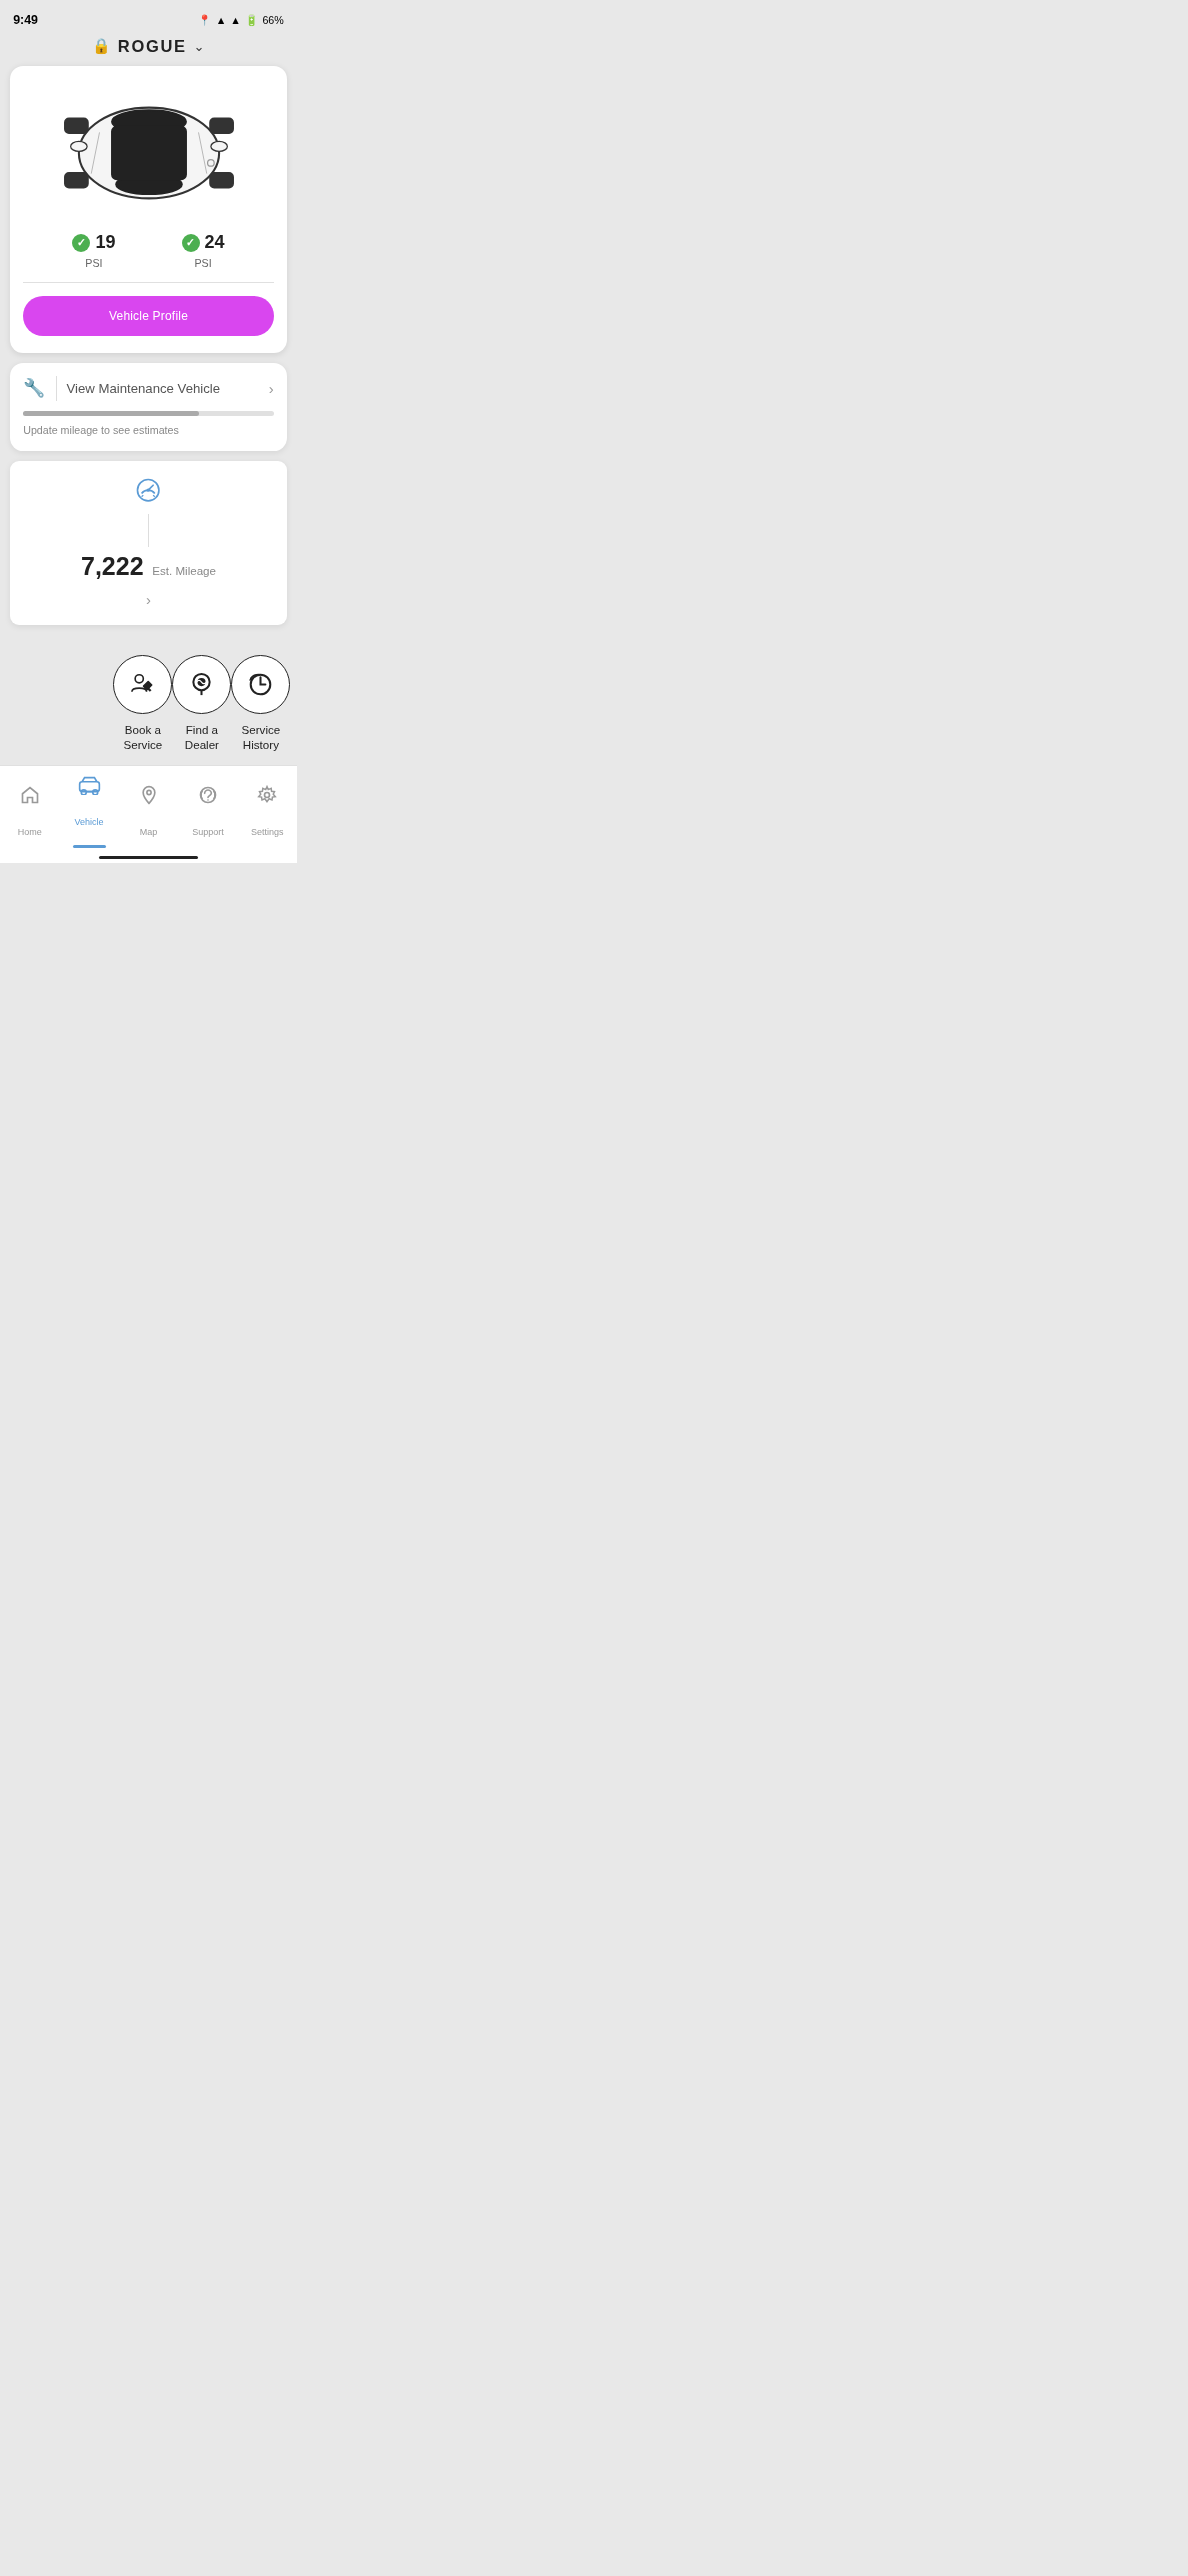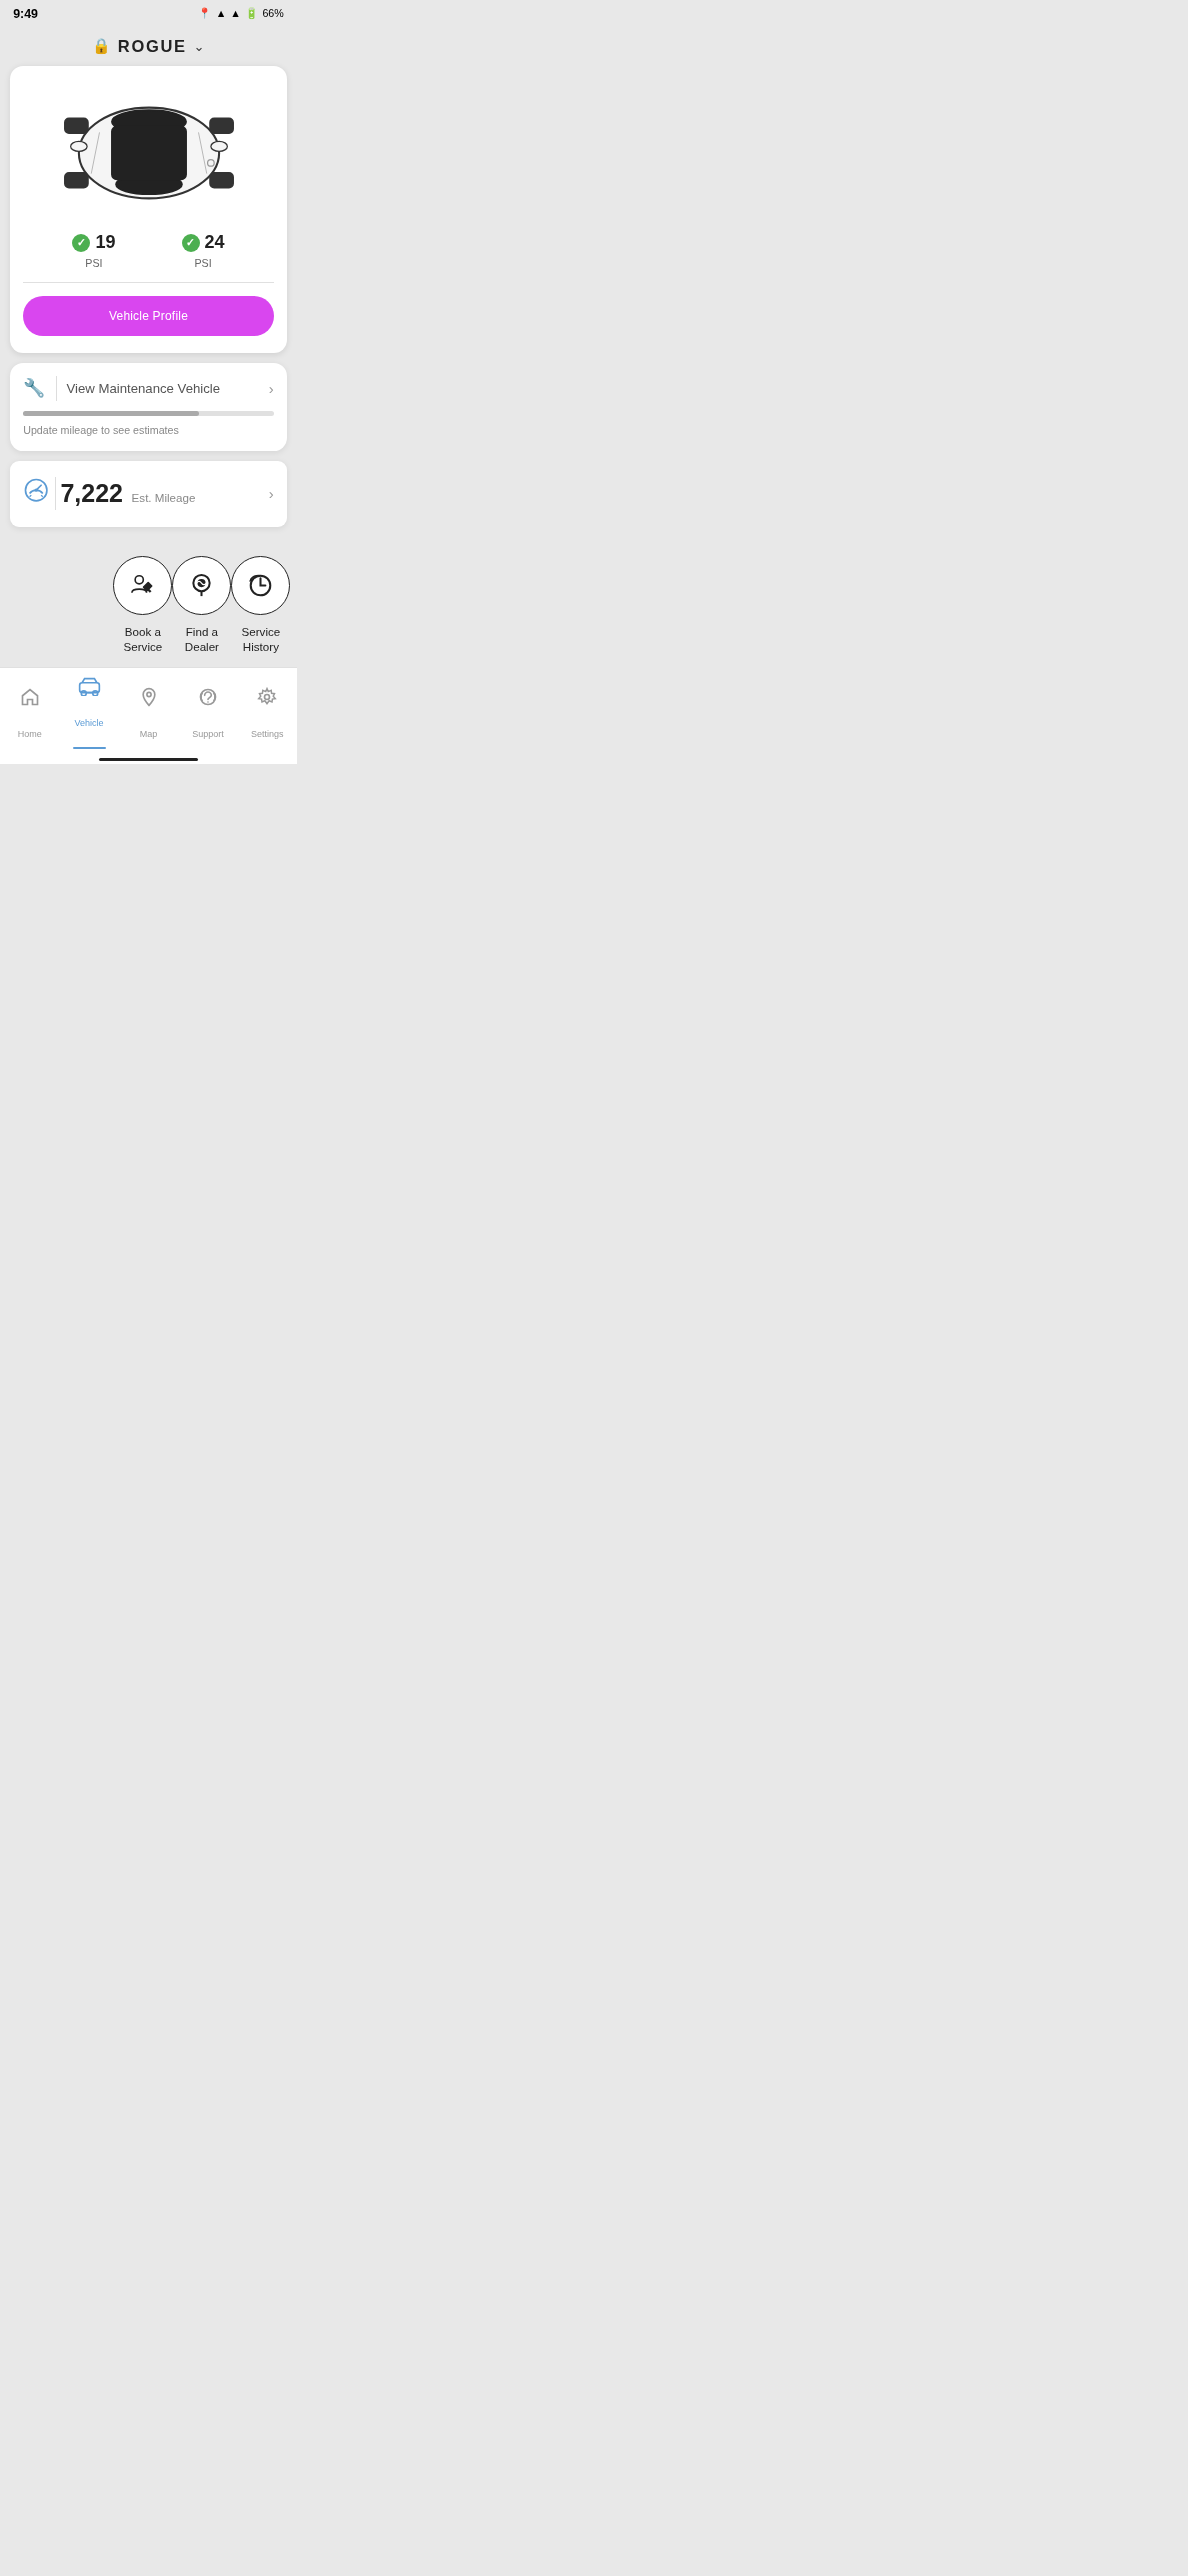--- a/index.html
+++ b/index.html
@@ -11,21 +11,21 @@
       font-family: -apple-system, BlinkMacSystemFont, 'Segoe UI', sans-serif;
       position: relative;
       overflow-x: hidden;
     }
 
     
     .status-bar {
       background: #e8e8e8;
       display: flex;
       justify-content: space-between;
-      align-items: flex-start;
+      align-items: flex-end;
       padding: 6.6px 13.2px 3.3px;
       height: 30px;
     }
     .status-time {
       font-size: 12.4px;
       font-weight: 600;
       color: #000;
     }
     .status-icons {
       display: flex;
@@ -185,20 +185,21 @@
     
     .mileage-card {
       background: #fff;
       margin: 0 10px 13.2px;
       border-radius: 9px;
       padding: 16.5px 13.2px;
       box-shadow: 0 1.7px 6.6px rgba(0,0,0,0.08);
       display: flex;
       align-items: center;
       gap: 5px;
+      flex-direction: column;
     }
     .speedometer-icon {
       font-size: 23px;
       color: #5b9bd5;
     }
     .mileage-divider-v {
       width: 0.8px;
       height: 33px;
       background: #ddd;
     }

